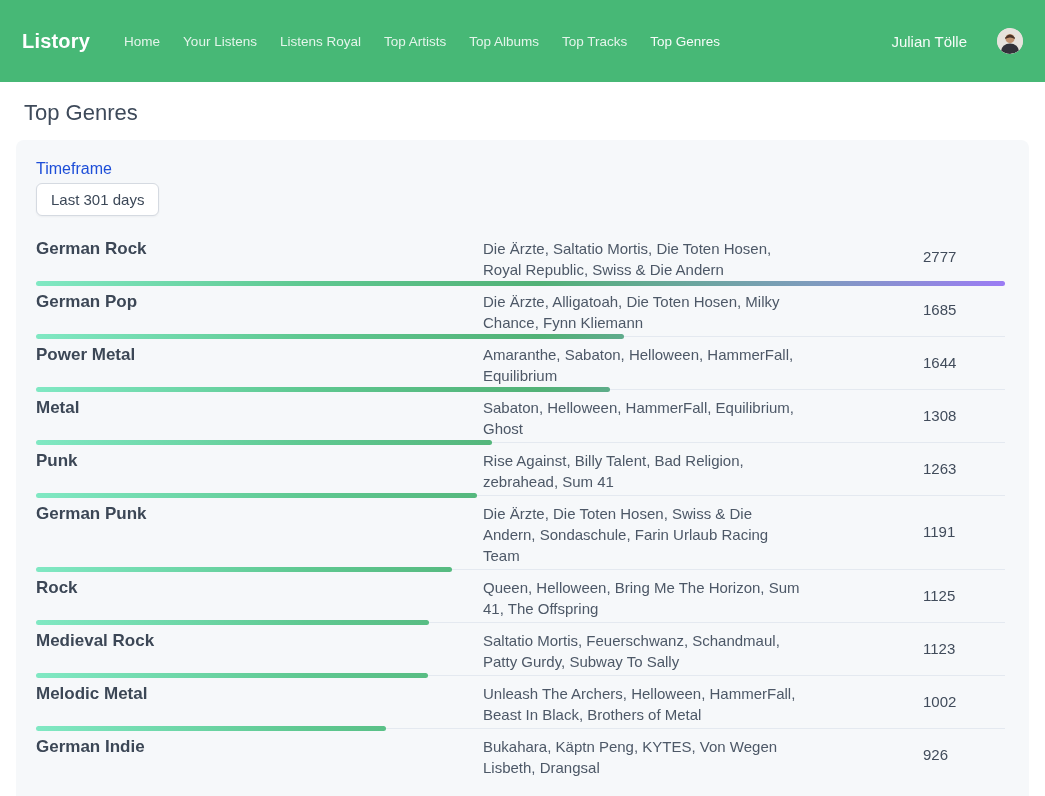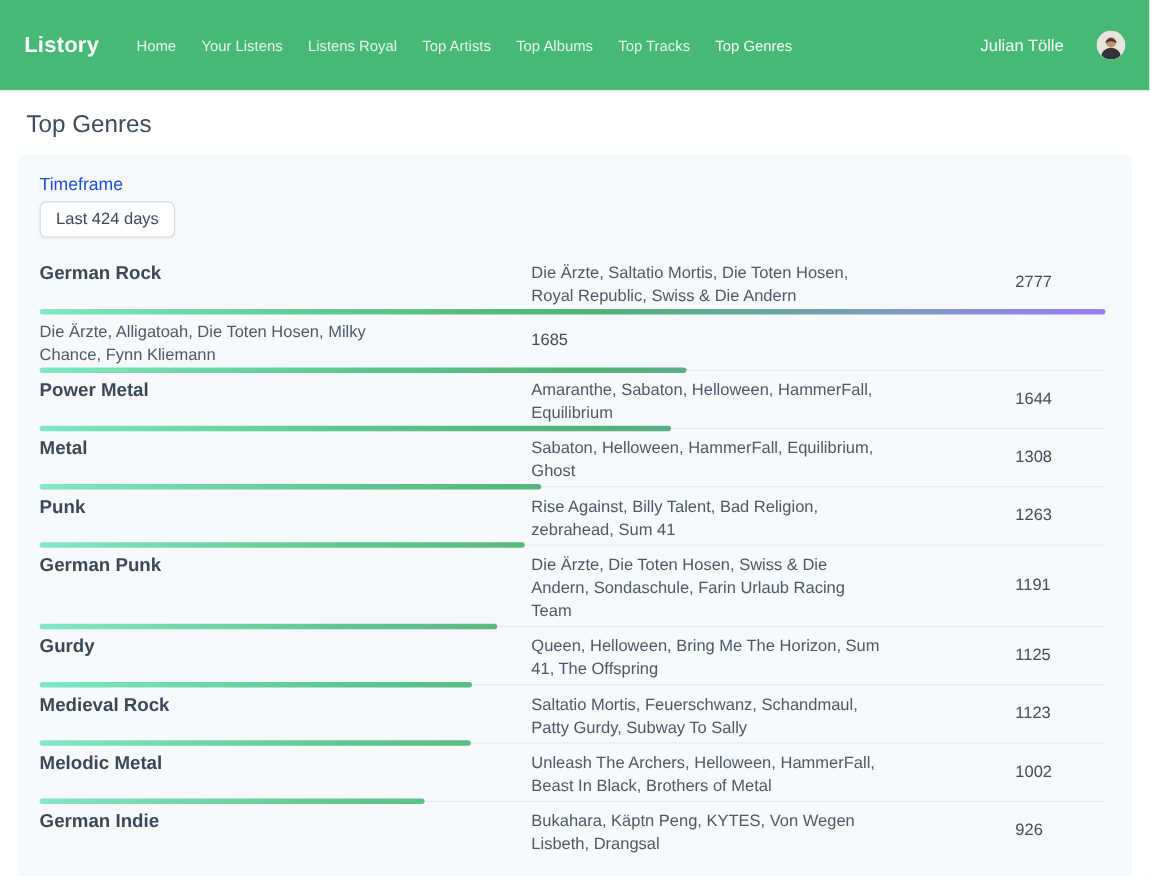--- a/index.html
+++ b/index.html
@@ -77,33 +77,34 @@
         </g>
       </svg>
     </span>
   </div>
 </header>
 
 <h1 class="page-title">Top Genres</h1>
 
 <section class="card">
   <div class="tf-label">Timeframe</div>
-  <div class="tf-select">Last 424 days</div>
+  <div class="tf-select">Last 301 days</div>
 
   <div class="genre-table">
       <div class="genre-row">
         <div class="genre-name">German Rock</div>
         <div class="genre-artists">Die Ärzte, Saltatio Mortis, Die Toten Hosen, Royal Republic, Swiss &amp; Die Andern</div>
         <div class="genre-count-cell">
           <span class="genre-count">2777</span>
         </div>
         <div class="bar-track"></div>
         <div class="bar-fill" style="width: calc(100% - 4px); background-size: 100% 100%;"></div>
       </div>
       <div class="genre-row">
+        <div class="genre-name">German Pop</div>
         <div class="genre-artists">Die Ärzte, Alligatoah, Die Toten Hosen, Milky Chance, Fynn Kliemann</div>
         <div class="genre-count-cell">
           <span class="genre-count">1685</span>
         </div>
         <div class="bar-track"></div>
         <div class="bar-fill" style="width: calc(60.68% - 2.4272px); background-size: 164.81% 100%;"></div>
       </div>
       <div class="genre-row">
         <div class="genre-name">Power Metal</div>
         <div class="genre-artists">Amaranthe, Sabaton, Helloween, HammerFall, Equilibrium</div>
@@ -134,21 +135,21 @@
       <div class="genre-row">
         <div class="genre-name">German Punk</div>
         <div class="genre-artists">Die Ärzte, Die Toten Hosen, Swiss &amp; Die Andern, Sondaschule, Farin Urlaub Racing Team</div>
         <div class="genre-count-cell">
           <span class="genre-count">1191</span>
         </div>
         <div class="bar-track"></div>
         <div class="bar-fill" style="width: calc(42.89% - 1.7156px); background-size: 233.17% 100%;"></div>
       </div>
       <div class="genre-row">
-        <div class="genre-name">Gurdy</div>
+        <div class="genre-name">Rock</div>
         <div class="genre-artists">Queen, Helloween, Bring Me The Horizon, Sum 41, The Offspring</div>
         <div class="genre-count-cell">
           <span class="genre-count">1125</span>
         </div>
         <div class="bar-track"></div>
         <div class="bar-fill" style="width: calc(40.51% - 1.6204px); background-size: 246.84% 100%;"></div>
       </div>
       <div class="genre-row">
         <div class="genre-name">Medieval Rock</div>
         <div class="genre-artists">Saltatio Mortis, Feuerschwanz, Schandmaul, Patty Gurdy, Subway To Sally</div>

